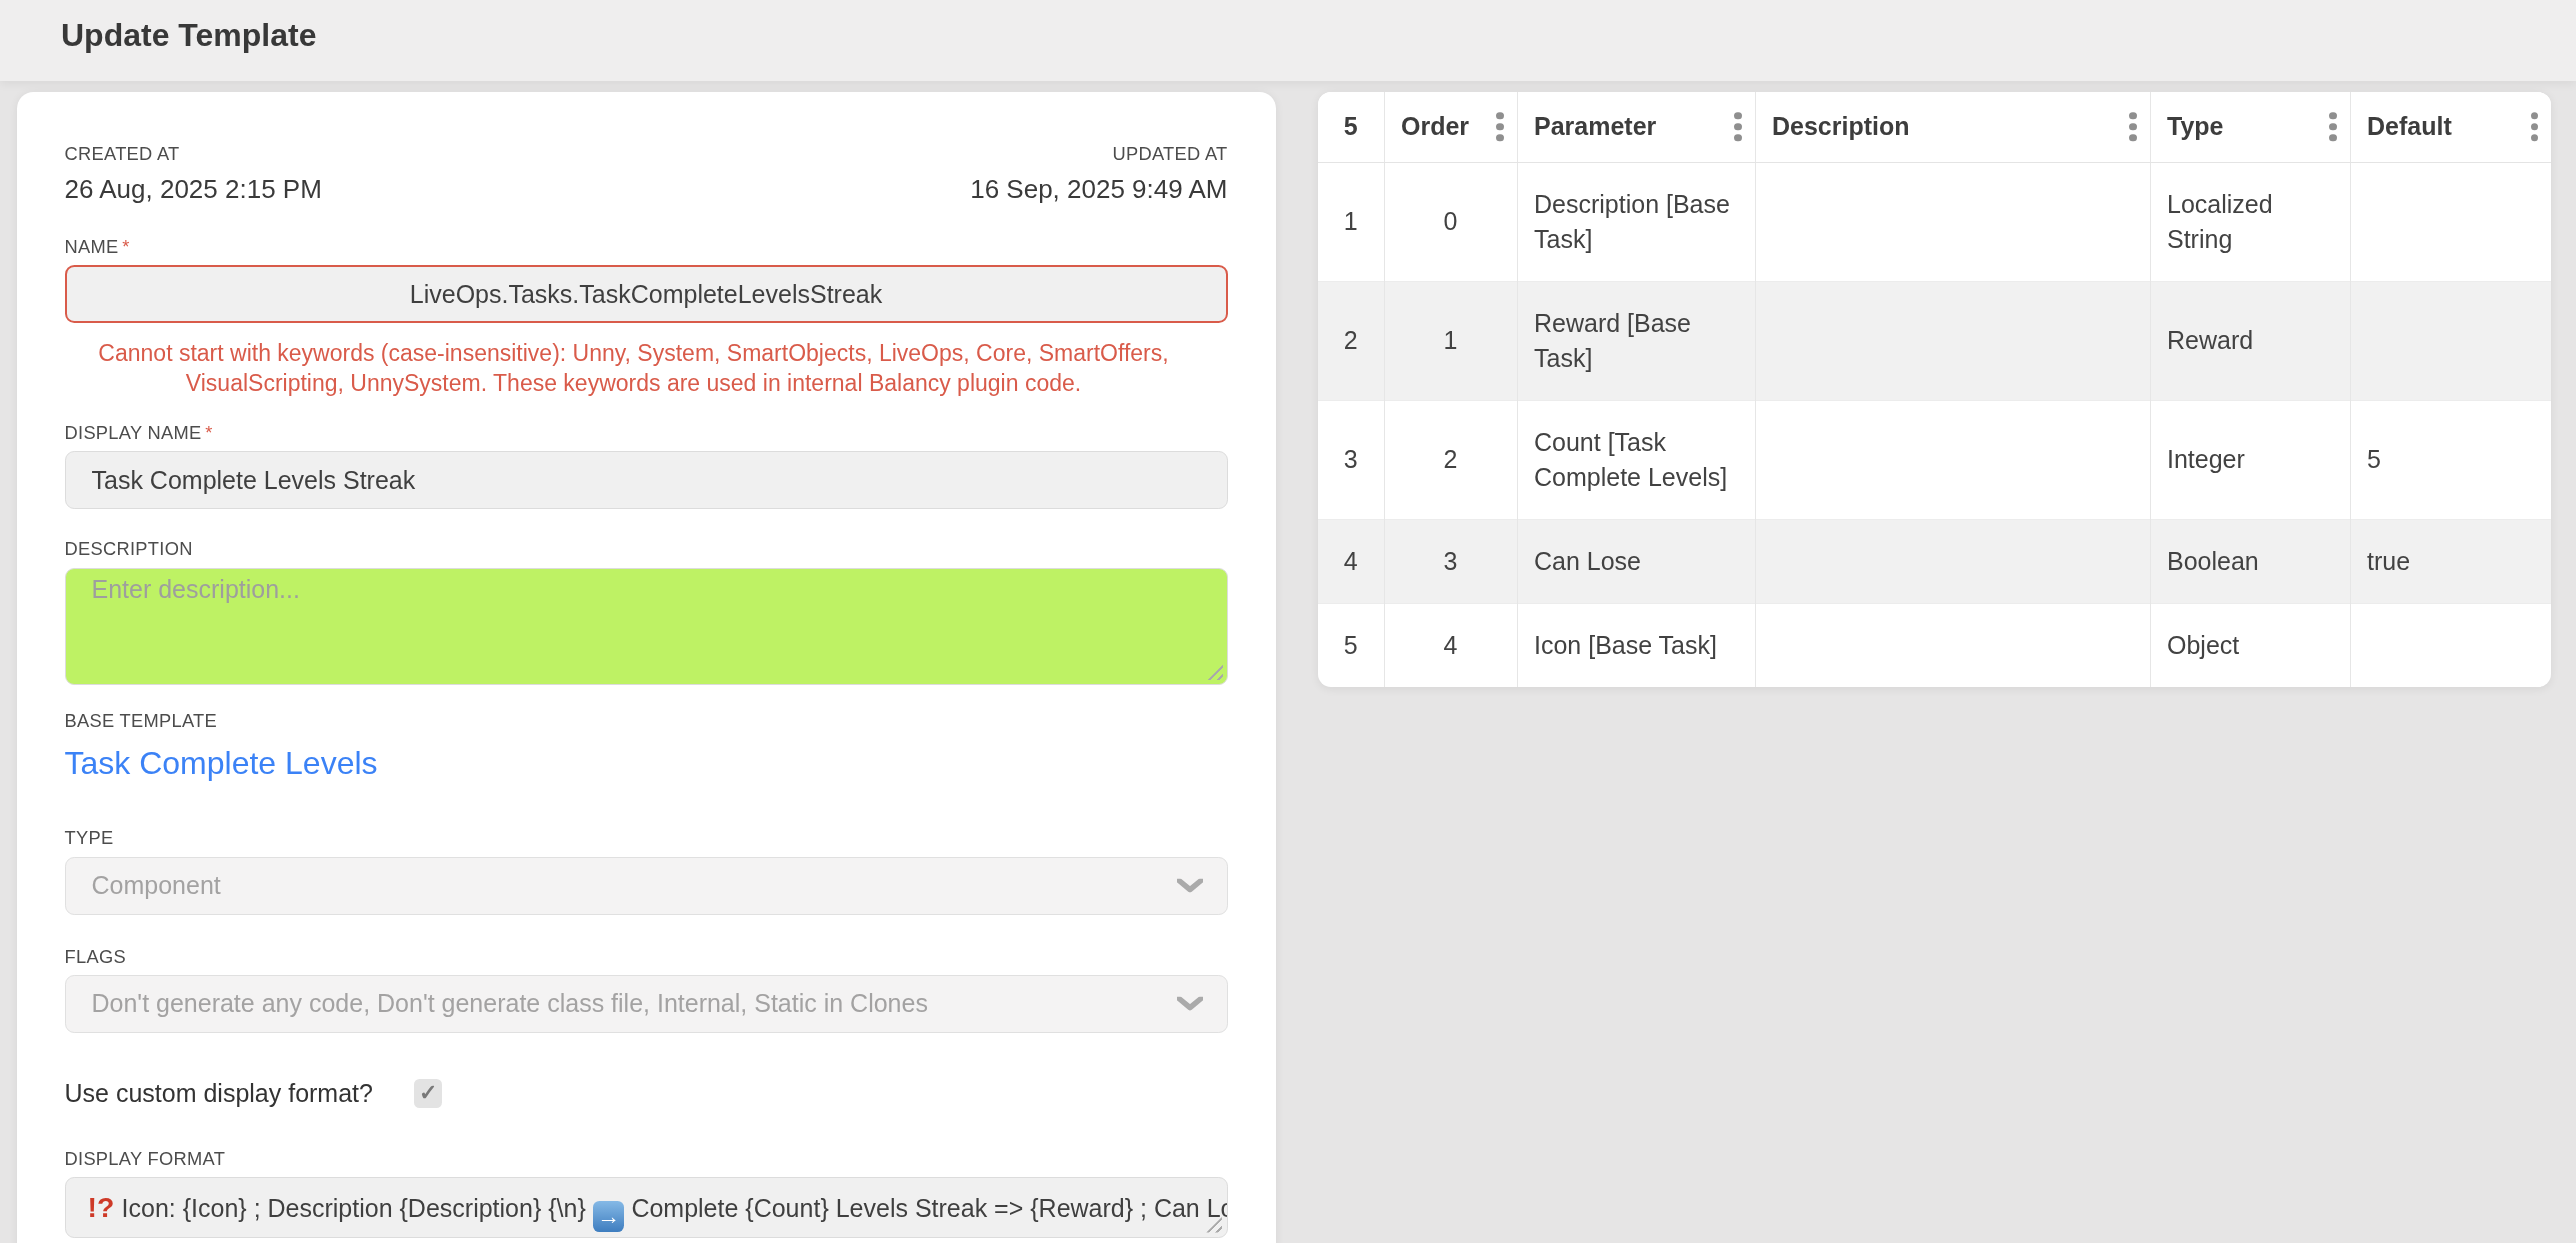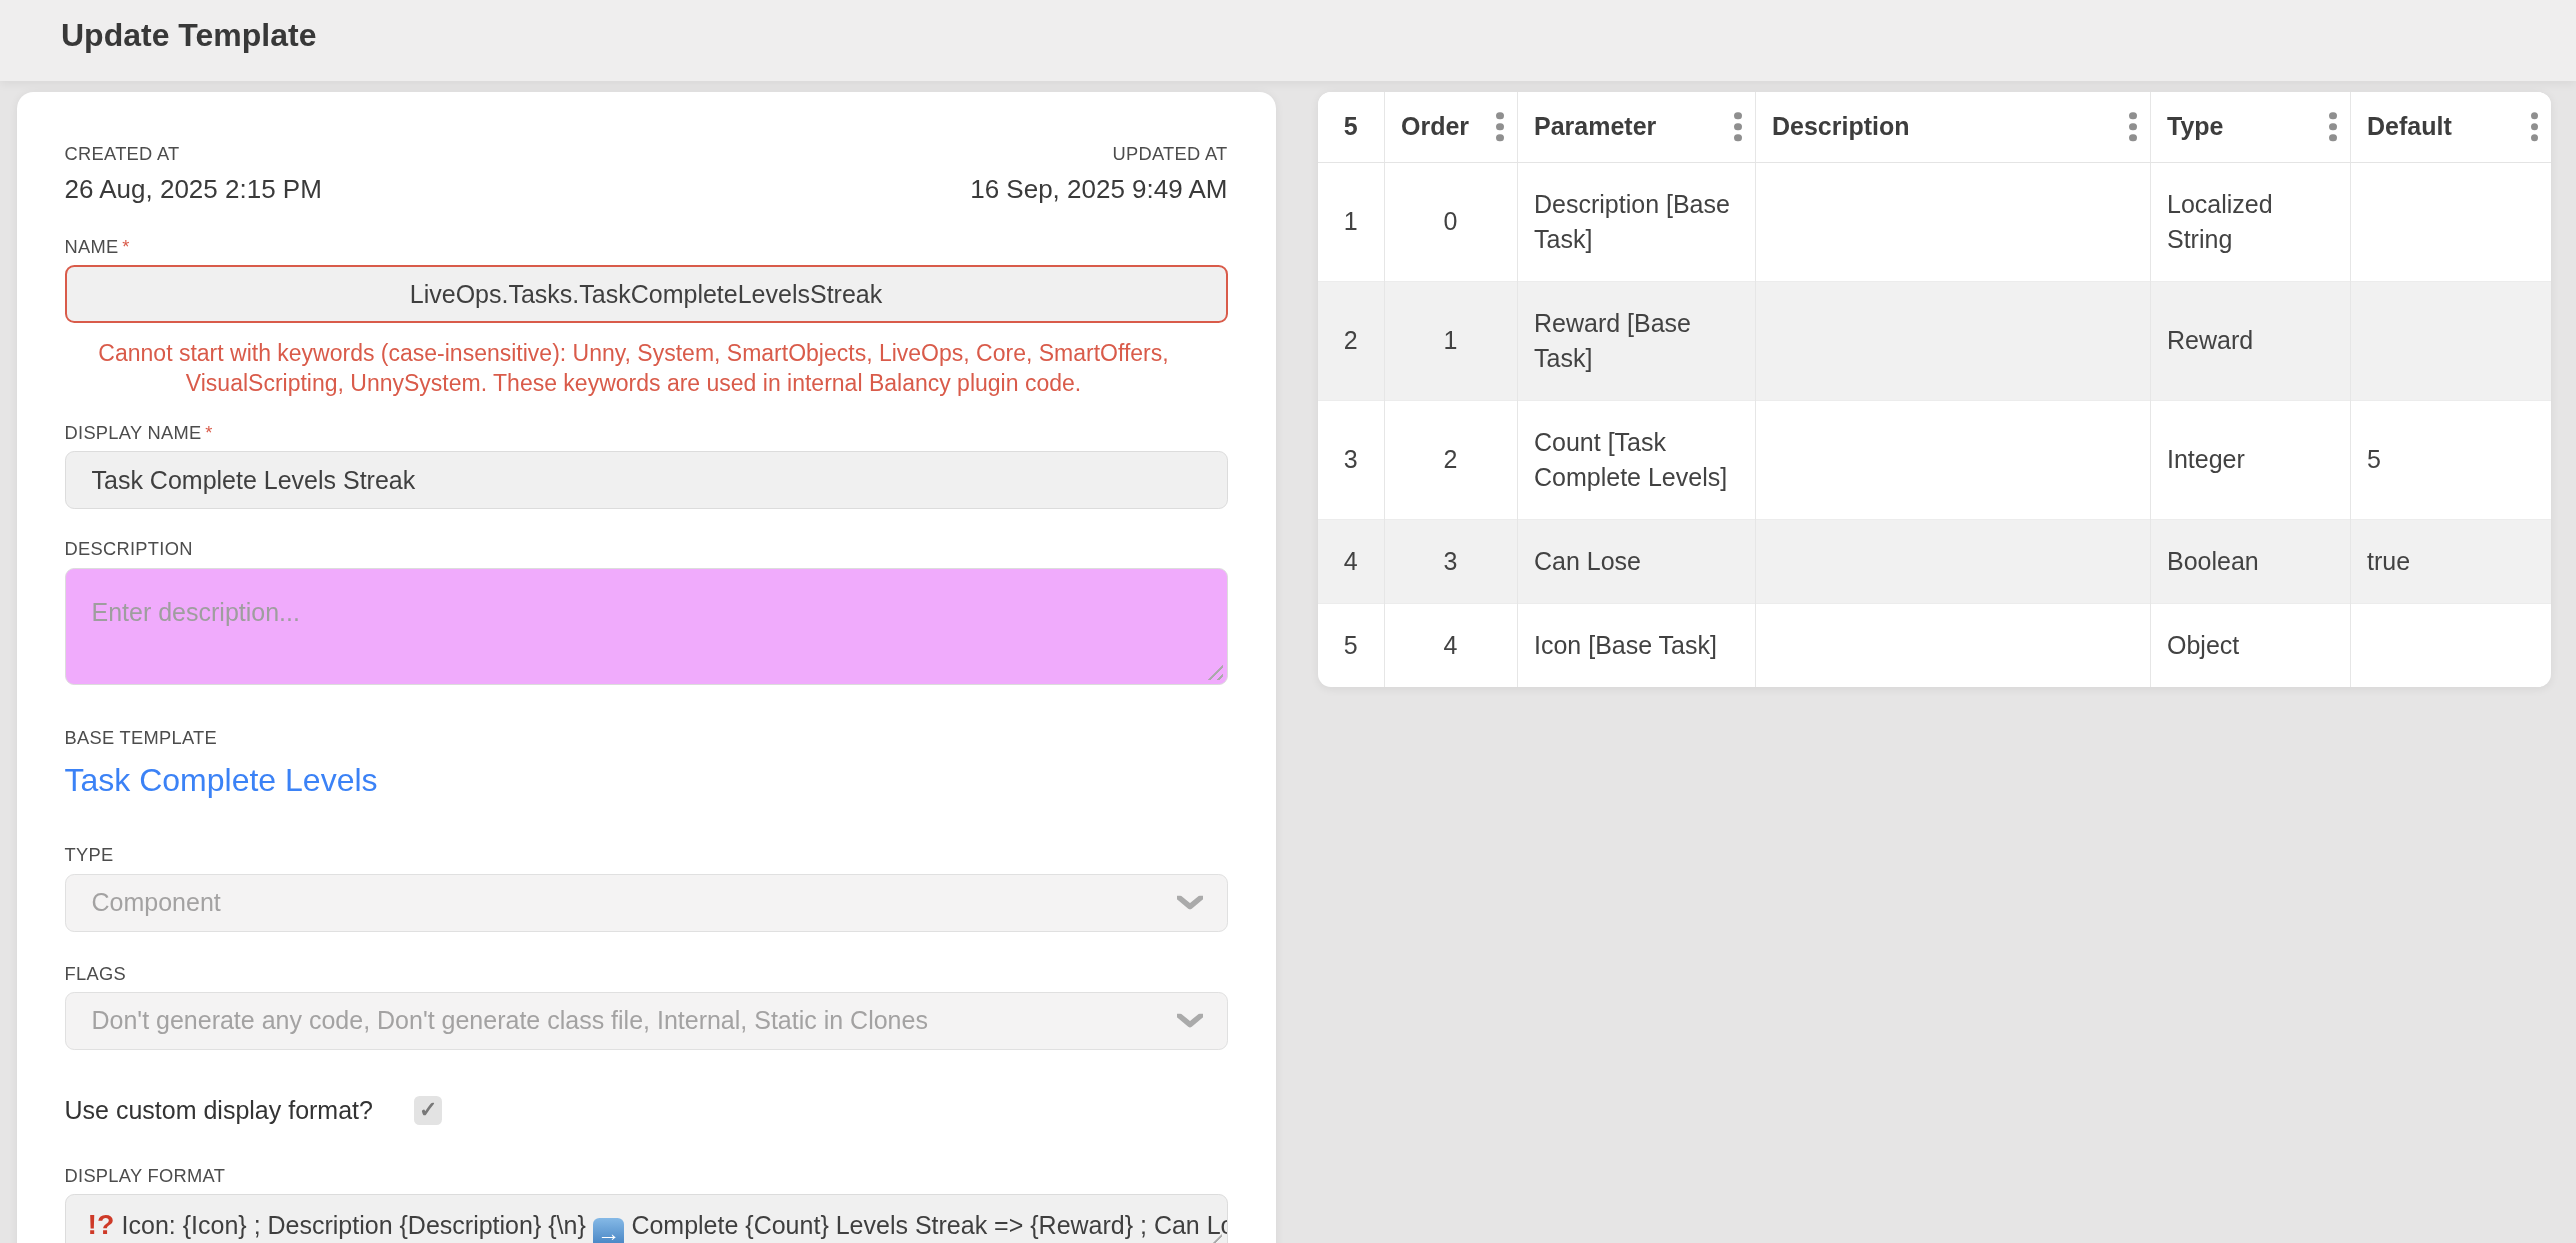--- a/index.html
+++ b/index.html
@@ -53,24 +53,24 @@
   }
   .error-border { border: 2.8px solid #d95b4a !important; text-align: center; }
   .error-text {
     color: #d95b4a; font-size: 23px; line-height: 30px;
     margin-top: 14.7px; width: 1138px; text-align: center;
   }
 
   .textarea-wrap { position: relative; }
   .field-textarea {
     display: block; width: 100%; height: 117px;
-    background: #f0abfc;
+    background: #bef264;
     border: 0.9px solid #dcdcdc; border-radius: 9.2px;
     font-size: 25px; color: #3f3f3f;
-    padding: 29px 26px;
+    padding: 6px 26px;
     font-family: "Liberation Sans", sans-serif;
     resize: none; outline: none;
   }
   .field-textarea::placeholder { color: #9e9e9e; }
   .resize-handle {
     position: absolute; right: 4.6px; bottom: 4.6px;
     width: 15.6px; height: 15.6px;
     background: repeating-linear-gradient(135deg, transparent 0 4.6px, #a9a9a9 4.6px 6.4px);
     clip-path: polygon(100% 0, 100% 100%, 0 100%);
   }
@@ -122,21 +122,21 @@
     font-size: 23px; font-weight: 700;
     vertical-align: -7.3px; margin: 0 7.3px;
   }
   .format-line2 { line-height: 37px; color: #4a4a4a; }
 
   
   .mt-name   { margin-top: 31px; }
   .mt-input  { margin-top: 7.3px; }
   .mt-dn     { margin-top: 24px; }
   .mt-desc   { margin-top: 29px; }
-  .mt-bt     { margin-top: 42px; }
+  .mt-bt     { margin-top: 25px; }
   .mt-type   { margin-top: 48px; }
   .mt-flags  { margin-top: 31px; }
   .mt-check  { margin-top: 46px; gap: 41px; }
   .mt-df     { margin-top: 40px; }
 
   
   .table-wrap {
     position: absolute; left: 1318px; top: 92px; width: 1233px;
     background: #ffffff;
     border-radius: 13px;

